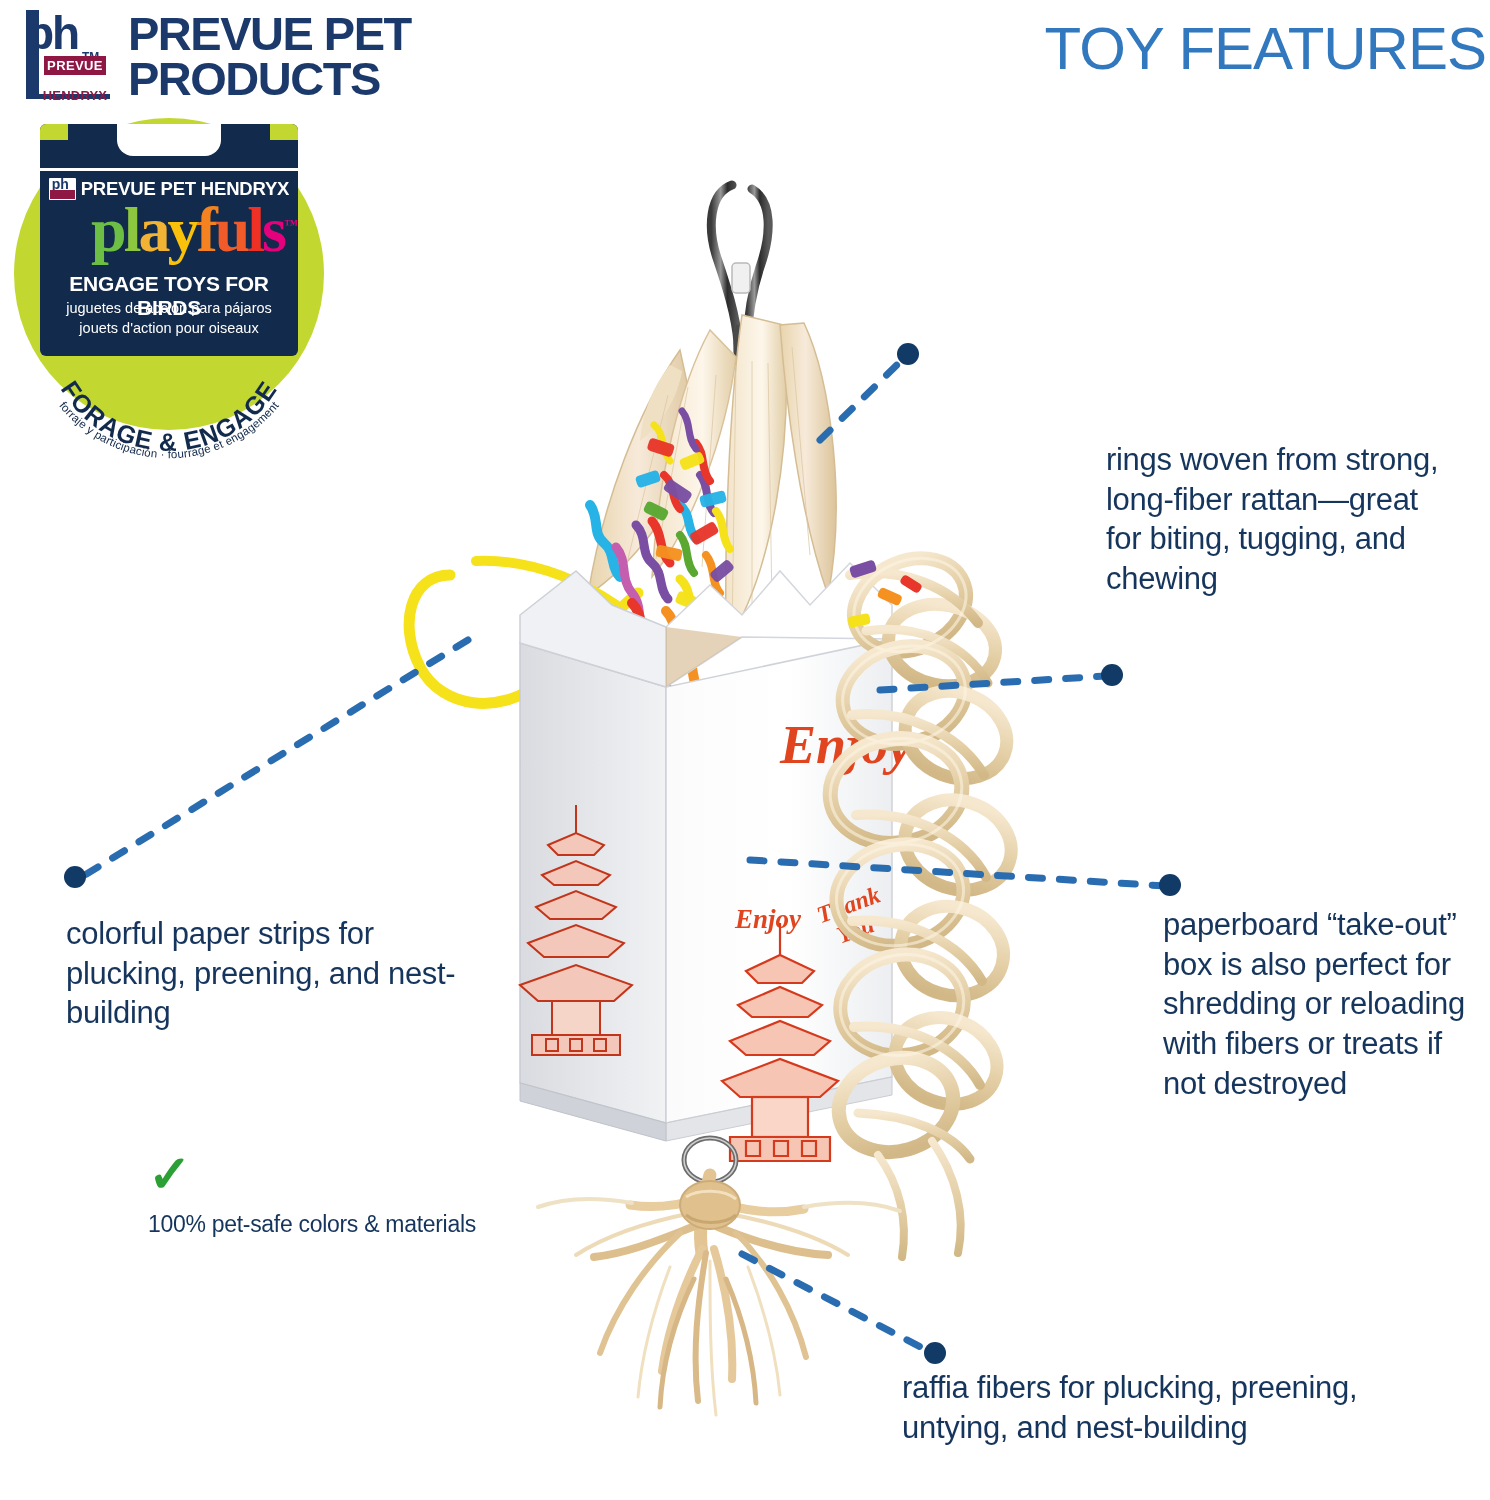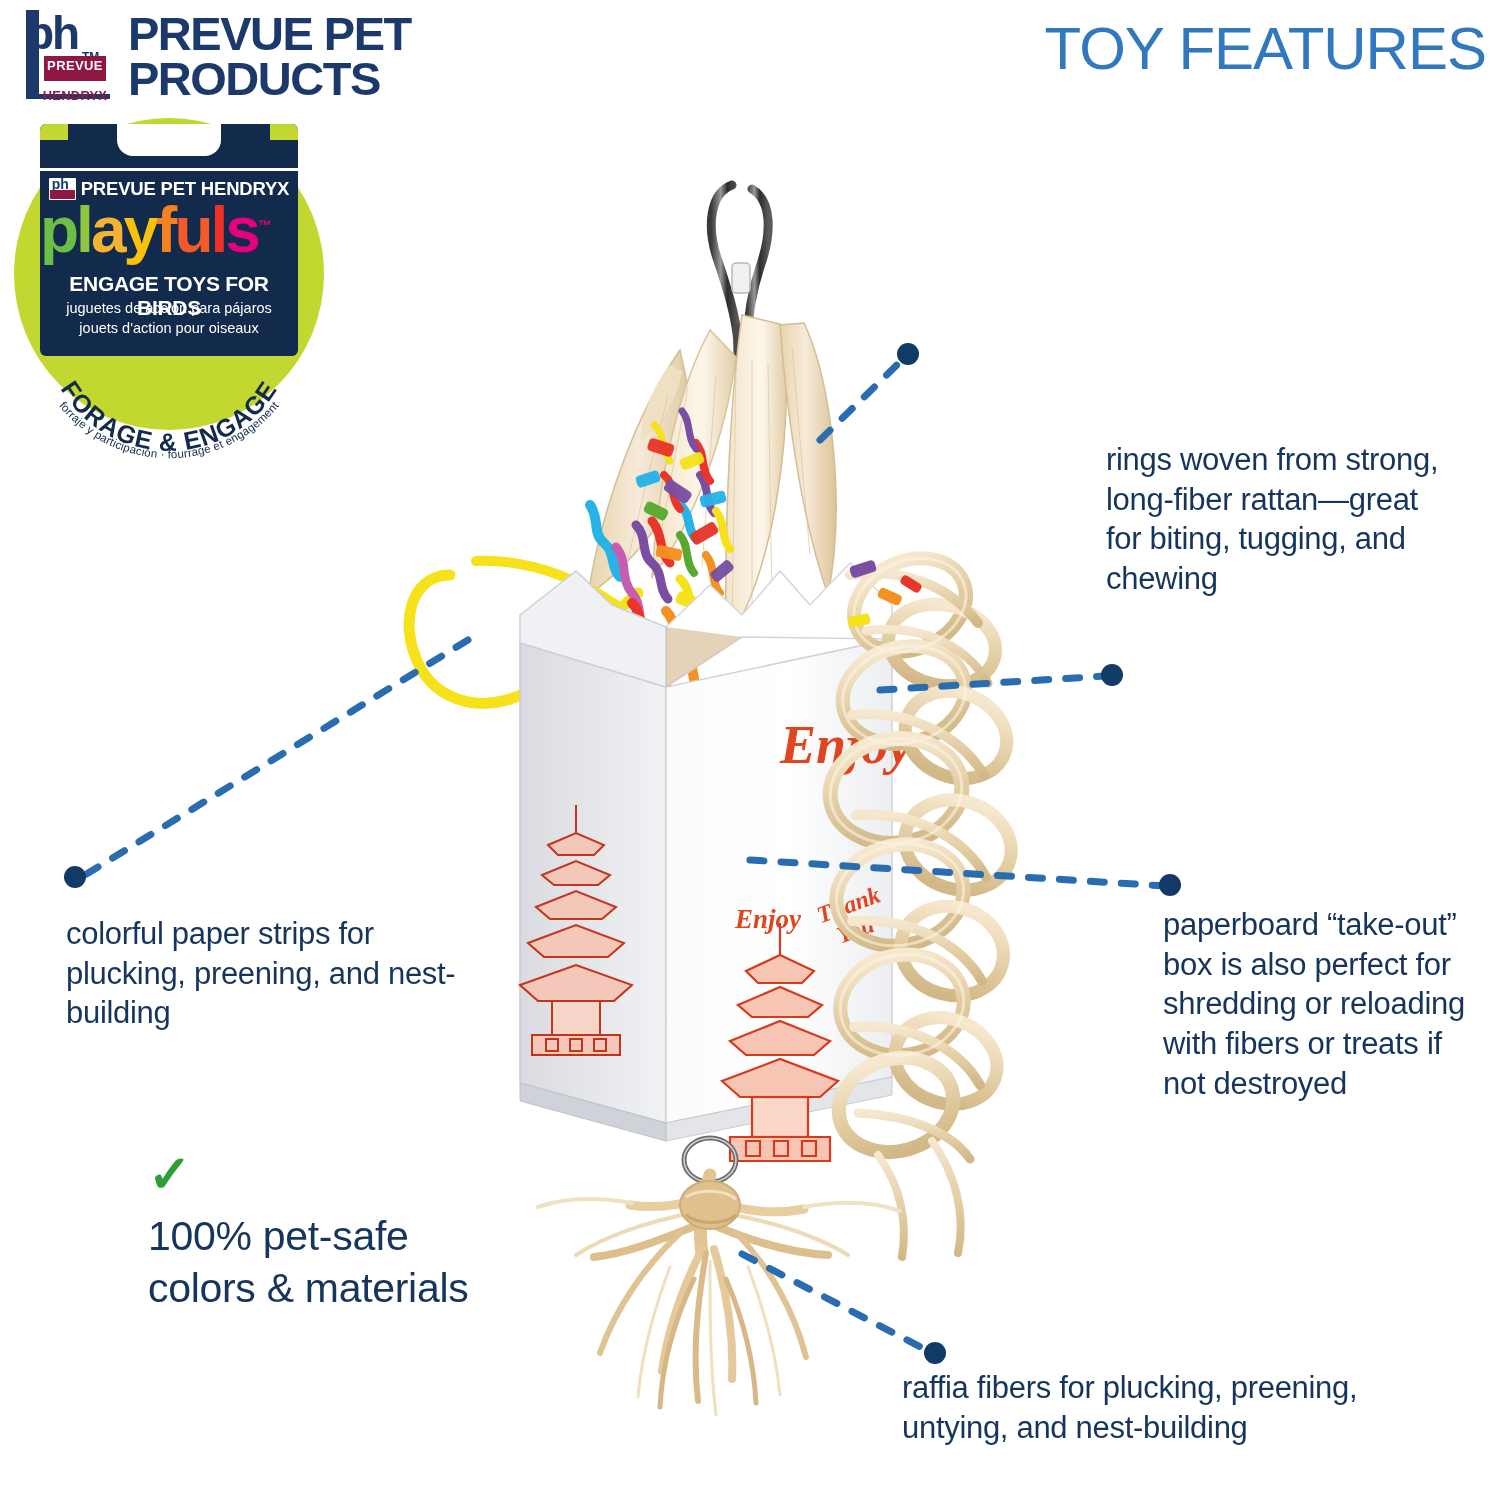--- a/index.html
+++ b/index.html
@@ -18,21 +18,21 @@
   
   .brand-lockup { position:absolute; left:22px; top:8px; display:flex; align-items:flex-start; }
   .ph-mark { position:relative; width:92px; height:92px; flex:none; }
   .ph-mark .ph-letters {
     font-family:"Liberation Sans", sans-serif;
     font-weight:bold; font-size:46px; letter-spacing:-2px;
     color:#1b3a6b; line-height:1; position:absolute; left:4px; top:2px;
   }
   .ph-mark .tm-1 { position:absolute; left:60px; top:42px; font-size:12px; font-weight:bold; color:#1b3a6b; }
   .ph-mark .prevue-bar {
-    position:absolute; left:22px; top:48px; width:62px; height:25px;
+    position:absolute; left:22px; top:48px; width:62px; height:19px;
     background:#8f1744; color:#fff; font-weight:bold; font-size:13px;
     letter-spacing:.4px; text-align:center; line-height:19px;
   }
   .ph-mark .hendryx {
     position:absolute; left:18px; top:80px; width:70px;
     color:#8f1744; font-weight:bold; font-size:13px; letter-spacing:.2px; text-align:center;
   }
   .ph-mark .lbar { position:absolute; left:4px; top:2px; width:13px; height:84px; background:#1b3a6b; }
   .ph-mark .bbar { position:absolute; left:4px; top:86px; width:84px; height:5px; background:#1b3a6b; }
   .brand-words {
@@ -81,22 +81,22 @@
     font-weight:bold; font-size:14px; color:#1b3a6b; line-height:12px;
   }
   .badge-ph u {
     position:absolute; left:1px; bottom:1px; width:25px; height:9px;
     background:#8f1744; text-decoration:none;
   }
   .badge-brandtext {
     color:#ffffff; font-weight:bold; font-size:18.5px; letter-spacing:-.2px; white-space:nowrap;
   }
   .playfuls {
-    position:absolute; left:0; top:74px; width:100%; text-align:left;
-    font-weight:bold; font-size:64px; line-height:1; letter-spacing:-3px;
+    position:absolute; left:0; top:74px; width:100%; text-align:right;
+    font-weight:bold; font-size:64px; line-height:1; letter-spacing:-3px;font-family:Liberation Serif, serif;
   }
   .playfuls span { display:inline; }
   .playfuls .tm {
     font-size:14px; letter-spacing:0; vertical-align:super; color:#e6007e;
   }
   .badge-sub1 {
     position:absolute; left:0; top:148px; width:100%; text-align:center;
     color:#ffffff; font-weight:bold; font-size:21px; letter-spacing:-.3px;
   }
   .badge-sub2 {
@@ -116,21 +116,21 @@
   
   .callout { position:absolute; color:#16355c; font-size:31px; line-height:1.28; letter-spacing:-.3px; }
   .callout.c-raffia-ribbons { left:898px; top:245px;  width:520px; }
   .callout.c-rings         { left:1106px; top:440px;  width:350px; }
   .callout.c-paperboard    { left:1163px; top:905px;  width:310px; }
   .callout.c-paper-strips   { left:66px;  top:914px;  width:430px; }
   .callout.c-raffia-fibers  { left:902px; top:1368px; width:460px; }
 
   .petsafe { position:absolute; left:148px; top:1148px; width:340px; }
   .petsafe .check { font-size:52px; color:#2ca035; line-height:1; font-weight:bold; }
-  .petsafe .pstext { margin-top:10px; font-size:41px; line-height:1.28; color:#16355c; letter-spacing:-.3px; }
+  .petsafe .pstext { margin-top:10px; font-size:23px; line-height:1.28; color:#16355c; letter-spacing:-.3px; }
 
   .leaders { position:absolute; left:0; top:0; width:1490px; height:1500px; pointer-events:none; }
 </style>
 </head>
 <body>
 
 <div id="page">
 
   <div class="brand-lockup">
     <div class="ph-mark">

